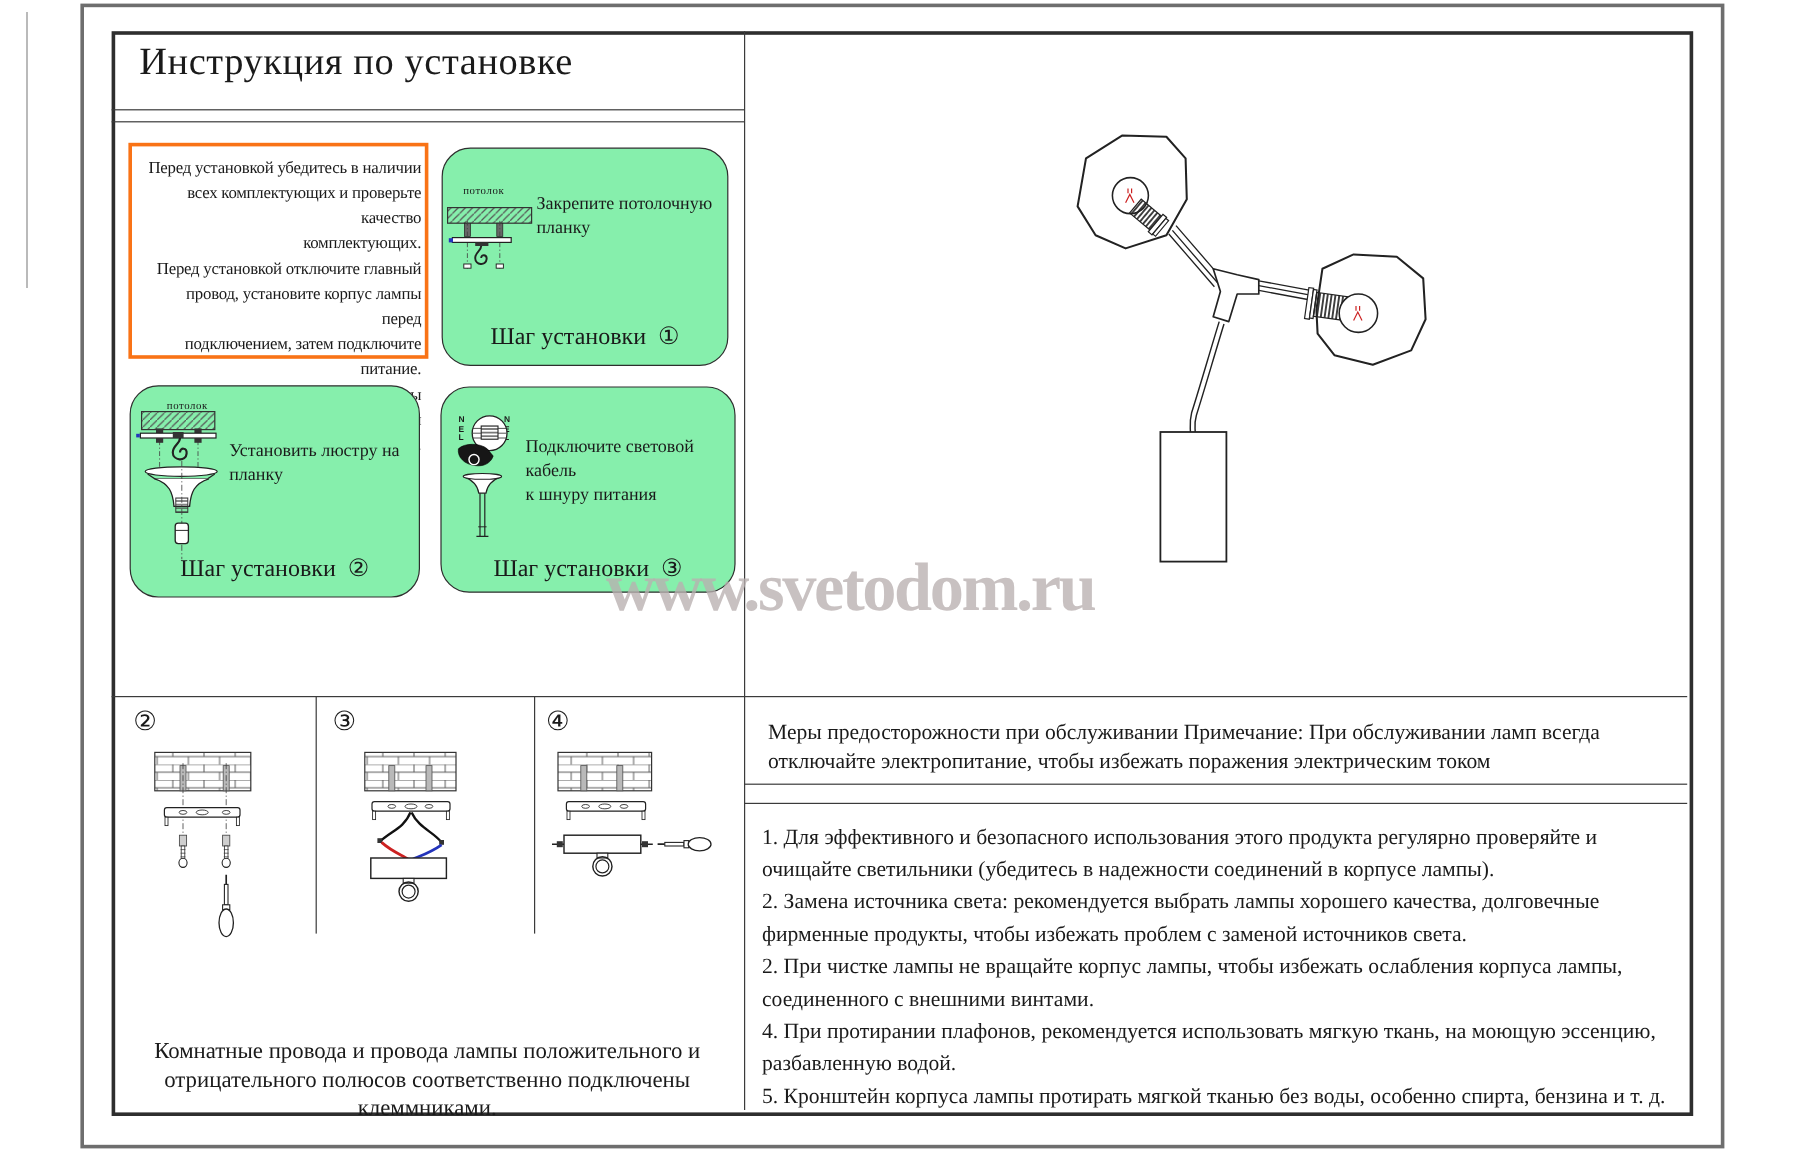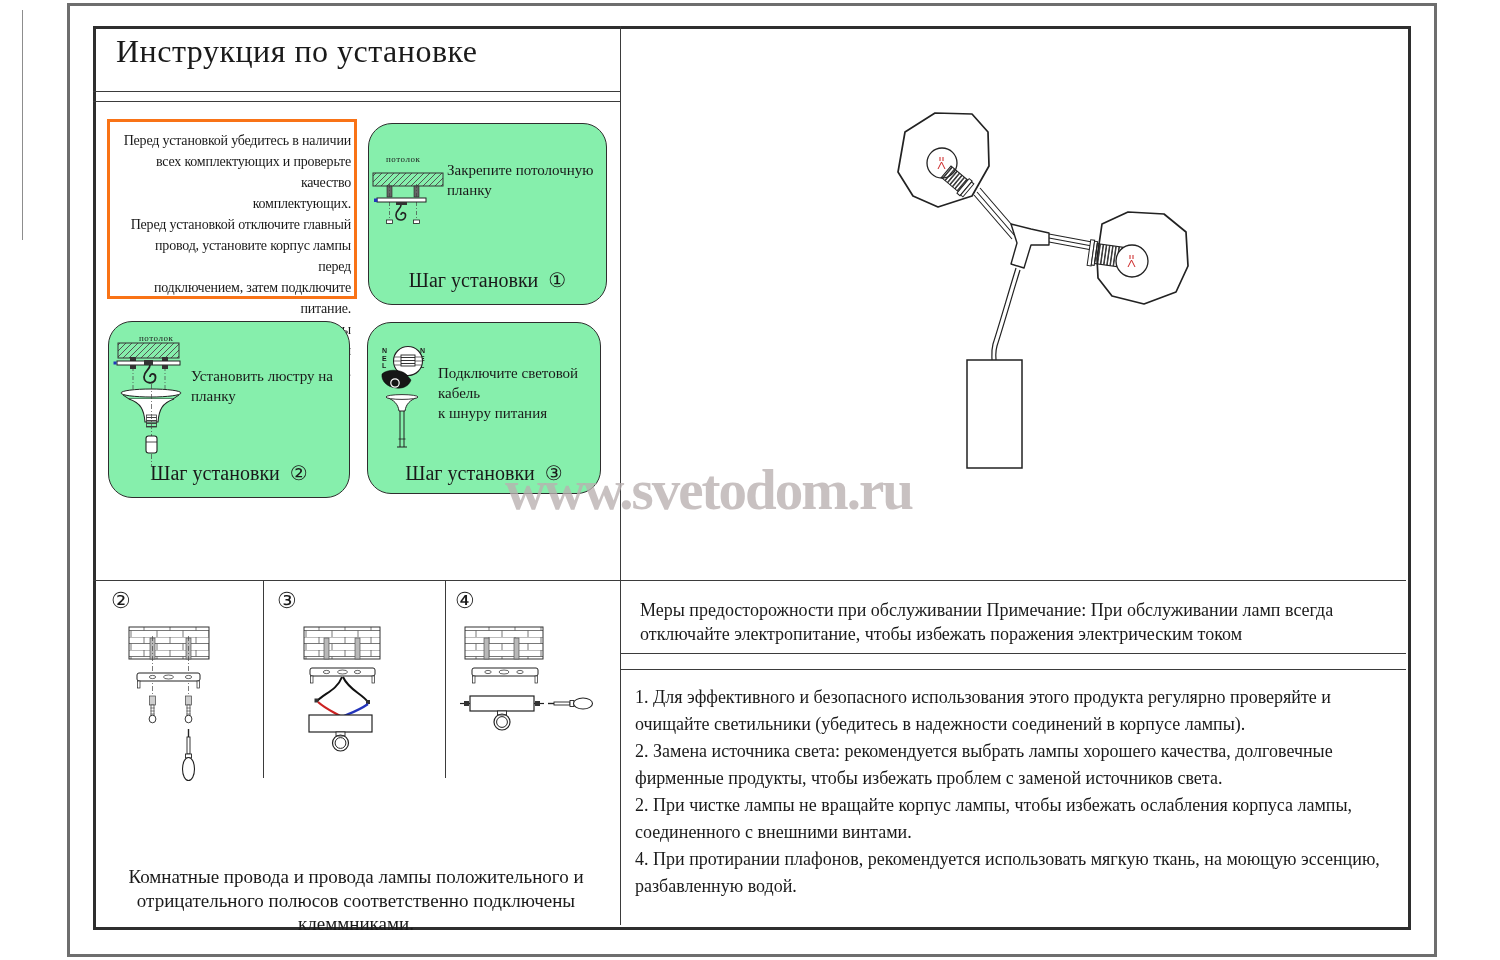--- a/index.html
+++ b/index.html
@@ -115,21 +115,21 @@
       </svg>
     </div>
     <div class="abs caption" style="left:82px;top:44px;">Установить люстру на
 планку</div>
     <div class="abs steplabel" style="left:0;top:139px;">
       <span>Шаг установки</span>&nbsp;
       <span>②</span>
     </div>
   </div>
 
-  <div class="rbox" style="left:367px;top:322px;width:232px;height:170px;">
+  <div class="rbox" style="left:367px;top:322px;width:232px;height:170px;padding-left:12px;">
     <div class="abs terms" style="left:14px;top:24px;">N
 E
 L</div>
     <div class="abs terms" style="left:52px;top:24px;">N
 E
 L</div>
     <div class="abs" style="left:10px;top:18px;">
       <svg width="70" height="125" viewBox="0 0 70 125">
         <defs>
           <pattern id="th3" width="4" height="3" patternUnits="userSpaceOnUse">
@@ -331,15 +331,16 @@
 
   <div class="abs" style="left:635px;top:684px;width:770px;">
     <p class="care-item">1. Для эффективного и безопасного использования этого продукта регулярно проверяйте и
 очищайте светильники (убедитесь в надежности соединений в корпусе лампы).</p>
     <p class="care-item">2. Замена источника света: рекомендуется выбрать лампы хорошего качества, долговечные
 фирменные продукты, чтобы избежать проблем с заменой источников света.</p>
     <p class="care-item">2. При чистке лампы не вращайте корпус лампы, чтобы избежать ослабления корпуса лампы,
 соединенного с внешними винтами.</p>
     <p class="care-item">4. При протирании плафонов, рекомендуется использовать мягкую ткань, на моющую эссенцию,
 разбавленную водой.</p>
+    <p class="care-item">5. Кронштейн корпуса лампы протирать мягкой тканью без воды, особенно спирта, бензина и т. д.</p>
   </div>
 
 </div>
 
 </body></html>

